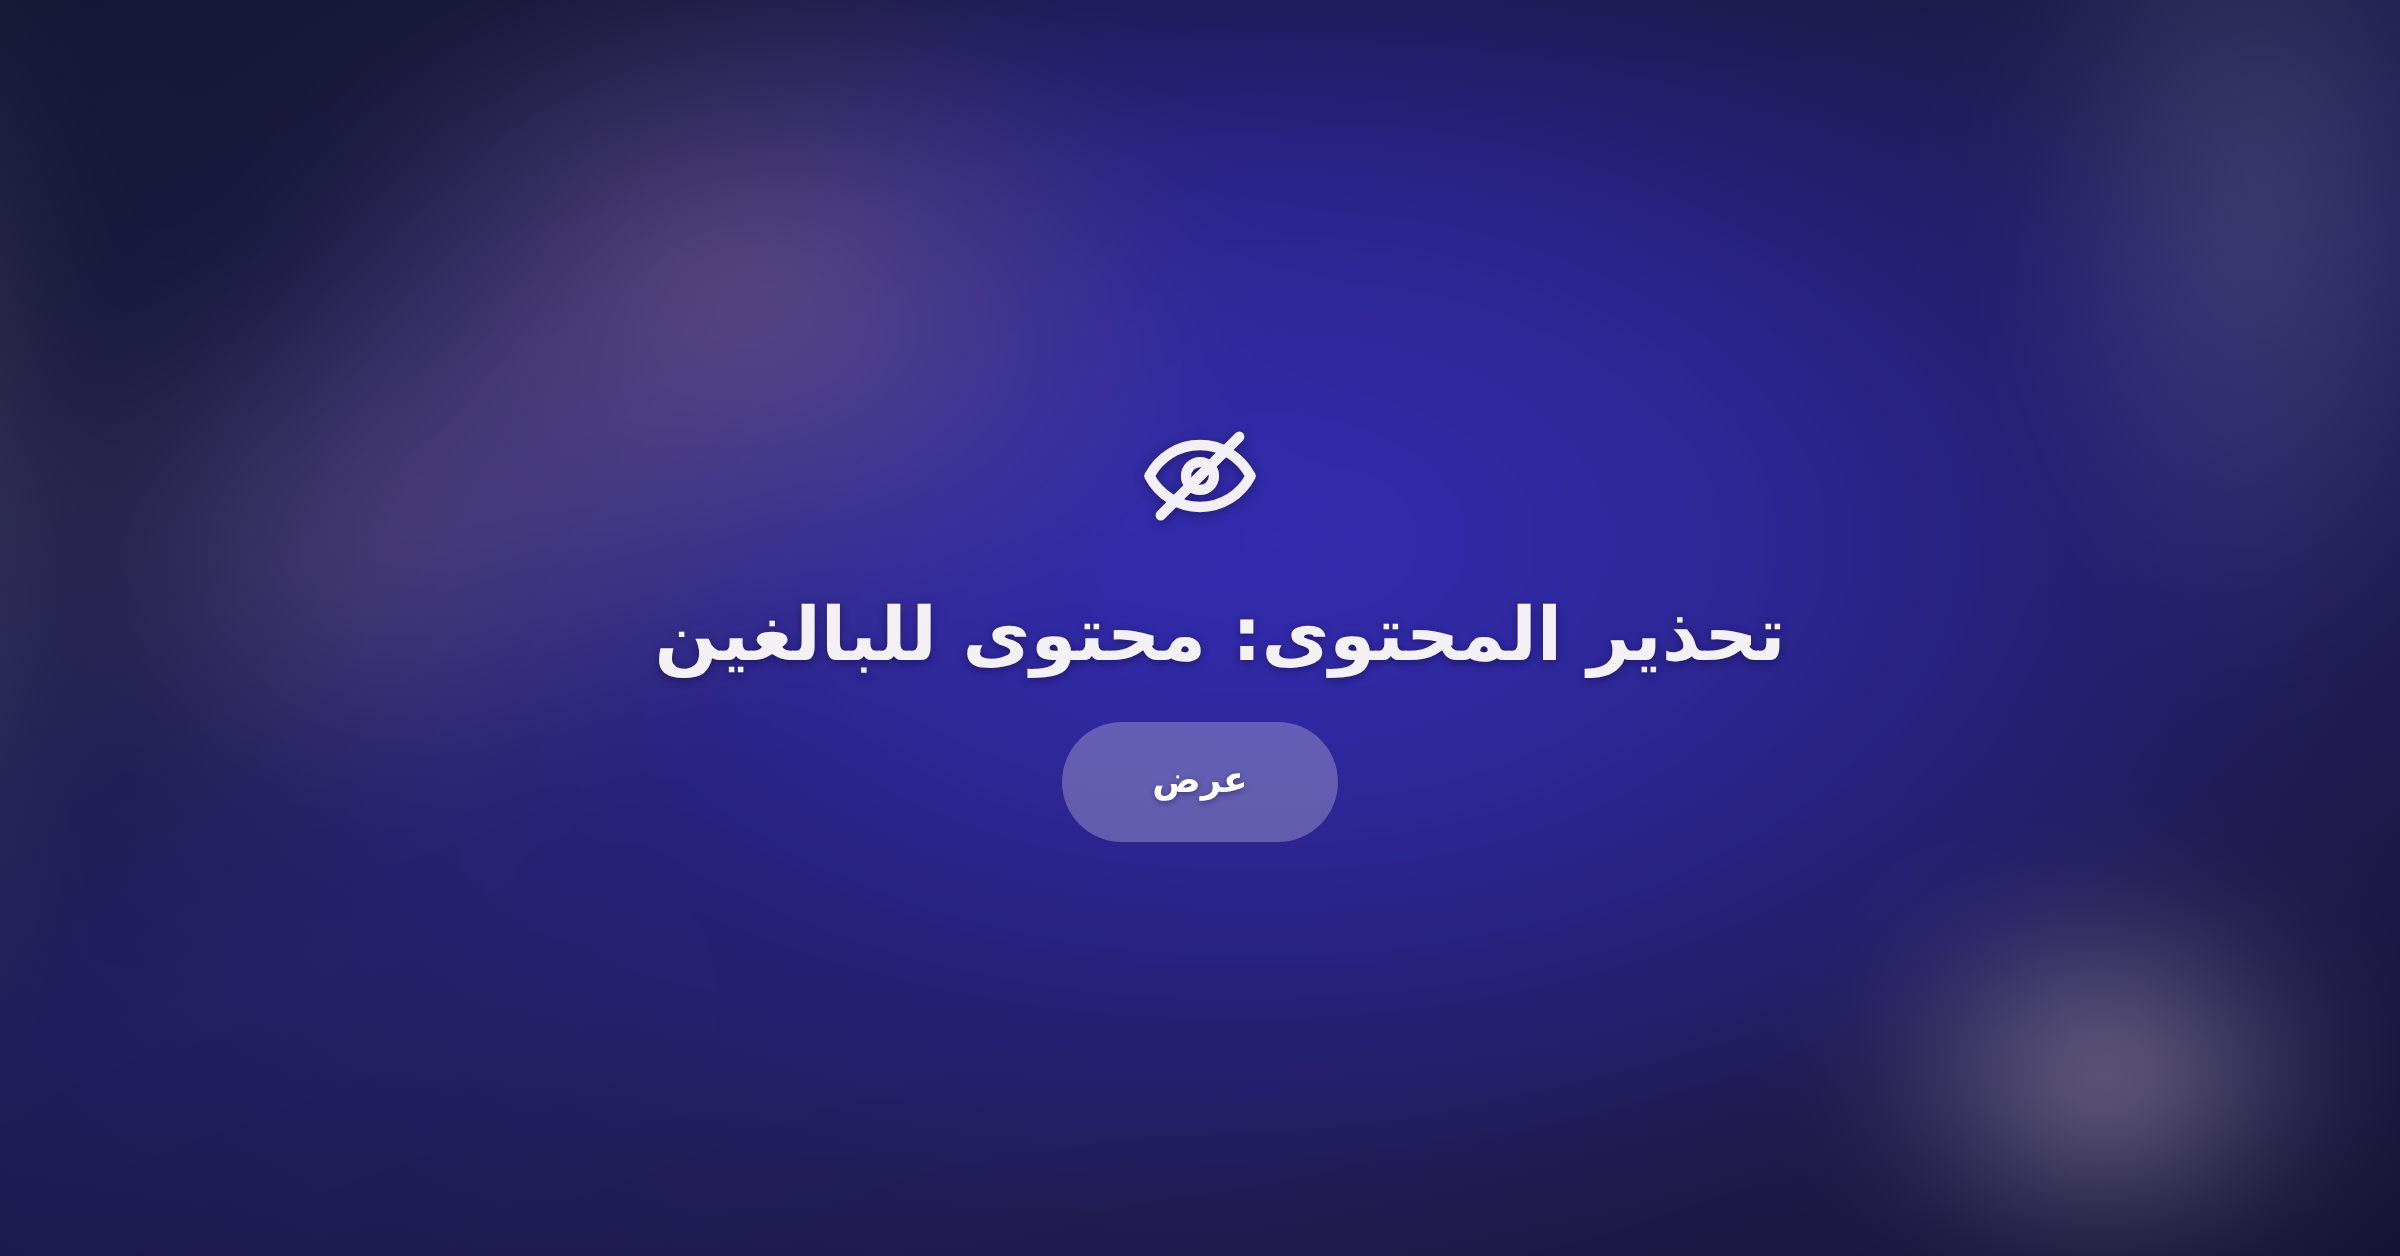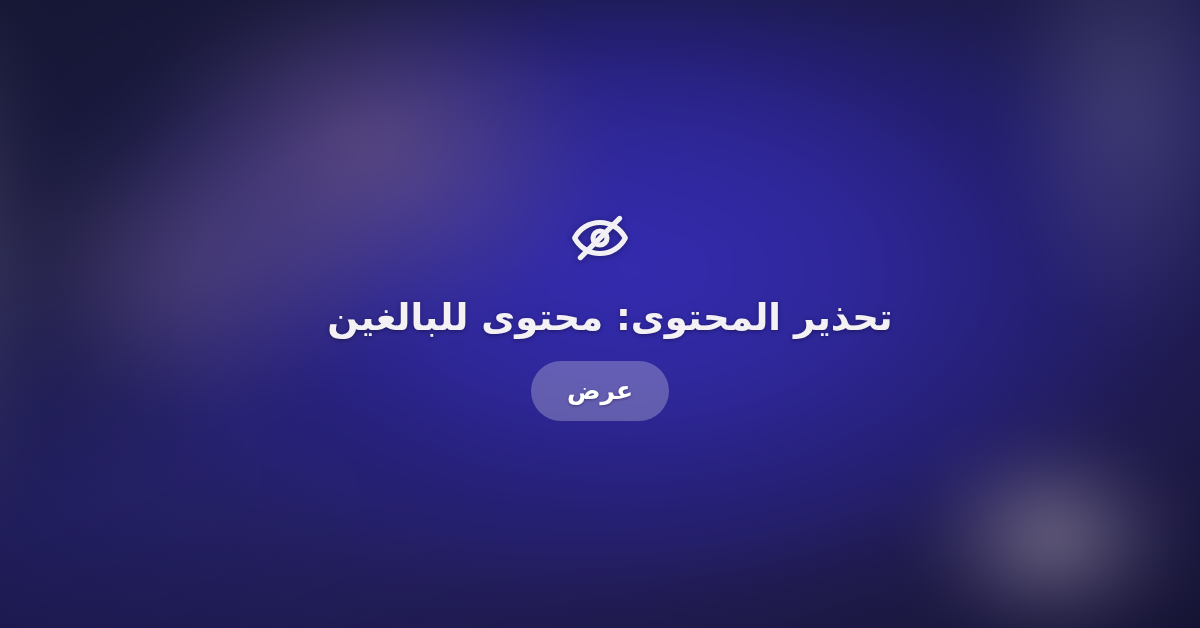--- a/index.html
+++ b/index.html
@@ -108,21 +108,21 @@
     align-items:center;
     justify-content:center;
     min-width:138px;
     height:60px;
     padding:0 34px;
     border:none;
     border-radius:34px;
     background:rgba(226,222,235,0.30);
     color:#ffffff;
     font-family:inherit;
-    font-size:25px;
+    font-size:18px;
     font-weight:700;
     line-height:1;
     cursor:pointer;
     text-shadow:0 1px 3px rgba(10,8,36,0.4);
     backdrop-filter:blur(4px);
     direction:rtl;
   }
 </style>
 </head>
 <body>

